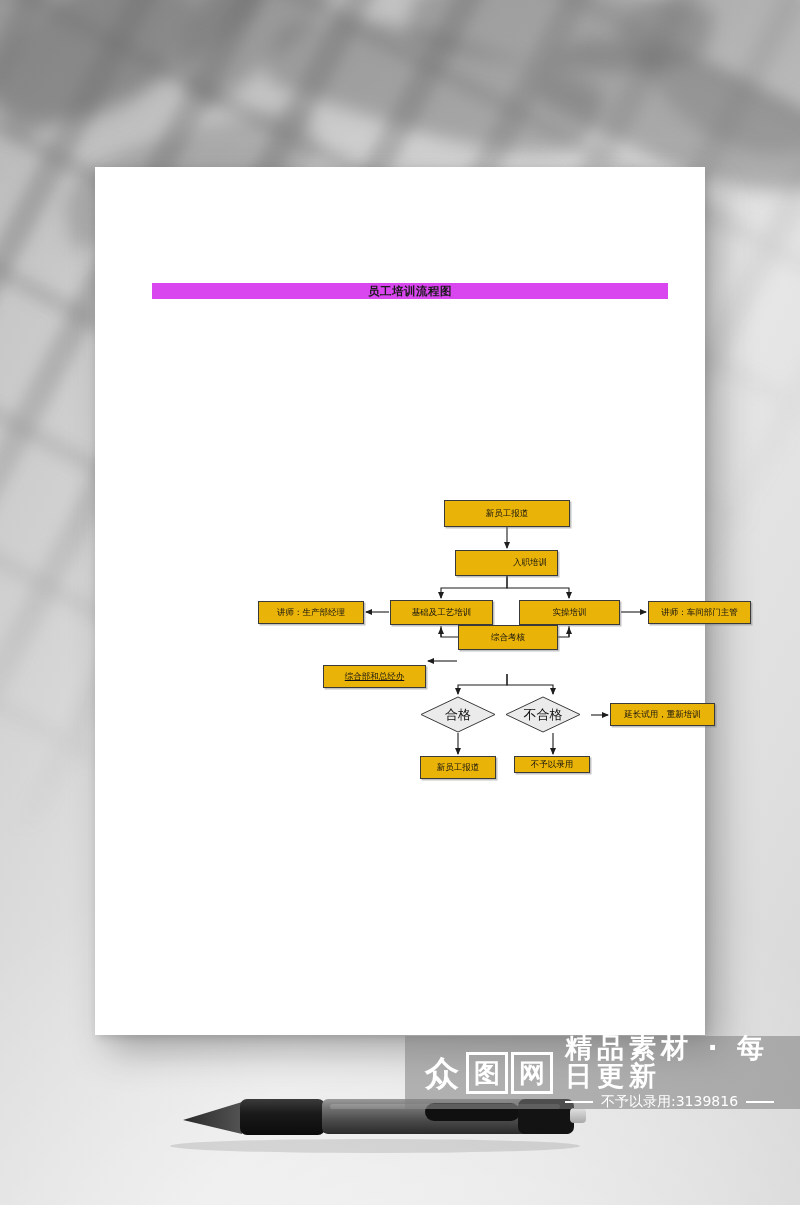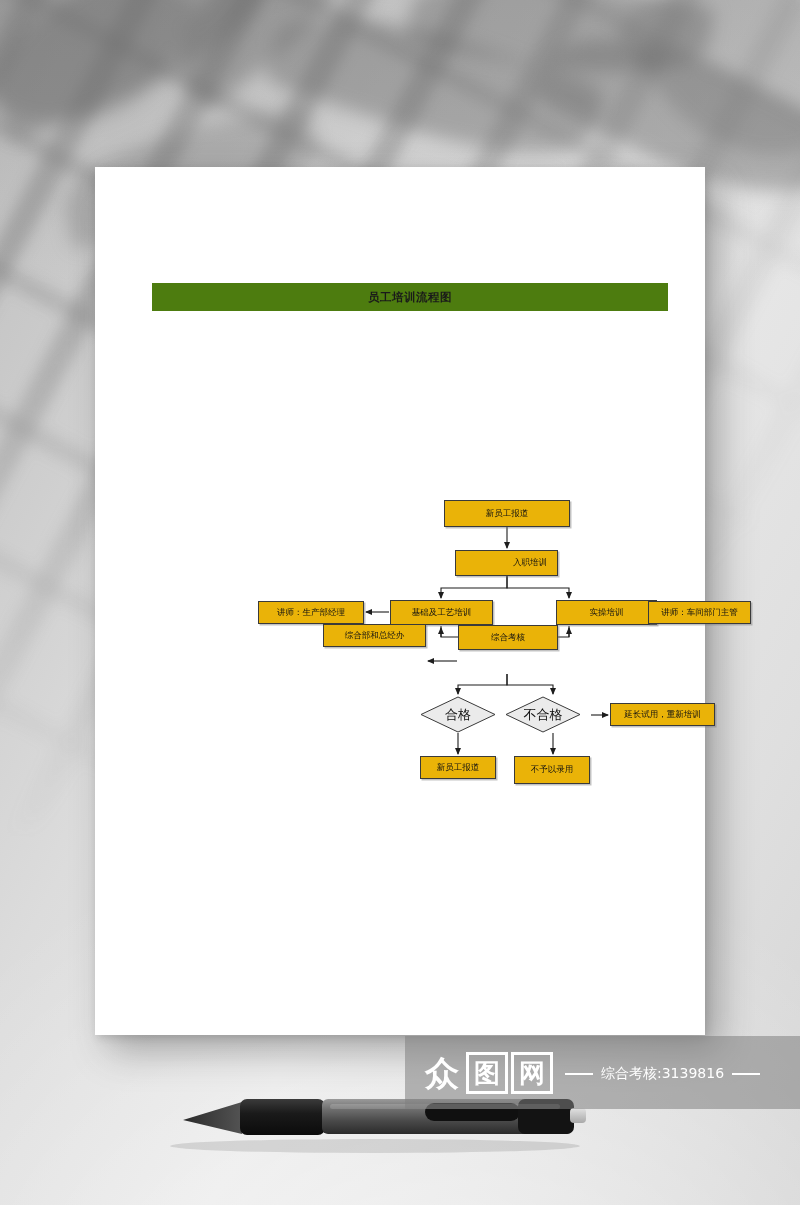--- a/index.html
+++ b/index.html
@@ -44,22 +44,22 @@
 
   
   #paper{
     position:absolute;left:95px;top:167px;width:610px;height:868px;
     background:#ffffff;
     box-shadow:14px 16px 34px rgba(60,60,60,0.38), 2px 3px 8px rgba(80,80,80,0.22);
   }
 
   
   #title-banner{
-    position:absolute;left:57px;top:116px;width:516px;height:28px;
-    background:#4d7c0f;display:flex;align-items:center;justify-content:center;
+    position:absolute;left:57px;top:116px;width:516px;height:16px;
+    background:#d946ef;display:flex;align-items:center;justify-content:center;
   }
   #title-banner .t{
     font-size:11.5px;font-weight:bold;color:#1a1a1a;letter-spacing:.5px;
     font-family:"DejaVu Sans","Liberation Sans",sans-serif;
   }
 
   
   #chart{position:absolute;left:0;top:0;width:610px;height:868px;}
   #wires{position:absolute;left:0;top:0;width:610px;height:868px;overflow:visible;}
 
@@ -187,29 +187,29 @@
     </div>
 
     <div class="node" style="left:163px;top:434px;width:106px;height:23px;text-align:center;">
       <span>讲师：生产部经理</span>
     </div>
 
     <div class="node" style="left:295px;top:433px;width:103px;height:25px;">
       <span>基础及工艺培训</span>
     </div>
 
-    <div class="node" style="left:424px;top:433px;width:101px;height:25px;margin-left:37px;">
+    <div class="node" style="left:424px;top:433px;width:101px;height:25px;">
       <span>实操培训</span>
     </div>
 
     <div class="node" style="left:553px;top:434px;width:103px;height:23px;">
       <span>讲师：车间部门主管</span>
     </div>
 
-    <div class="node" style="left:228px;top:457px;width:103px;height:23px;">
+    <div class="node" style="left:228px;top:498px;width:103px;height:23px;text-decoration:underline;">
       <span>综合部和总经办</span>
     </div>
 
     <div class="node" style="left:363px;top:458px;width:100px;height:25px;">
       <span>综合考核</span>
     </div>
 
     <div class="diamond" style="left:325px;top:529px;width:76px;height:37px;">
       <svg width="76" height="37" viewBox="0 0 76 37">
         <polygon points="38,1 75,18.5 38,36 1,18.5" fill="#ebebeb" stroke="#3a3a3a" stroke-width="1"></polygon>
@@ -225,21 +225,21 @@
     </div>
 
     <div class="node" style="left:515px;top:536px;width:105px;height:23px;align-items:center;">
       <span>延长试用，重新培训</span>
     </div>
 
     <div class="node" style="left:325px;top:589px;width:76px;height:23px;">
       <span>新员工报道</span>
     </div>
 
-    <div class="node" style="left:419px;top:589px;width:76px;height:28px;">
+    <div class="node" style="left:419px;top:589px;width:76px;height:17px;">
       <span>不予以录用</span>
     </div>
 
   </div>
 </div>
 
 <svg id="pen" viewBox="0 0 450 70">
   <defs>
     <linearGradient id="barrel" x1="0" y1="0" x2="0" y2="1">
       <stop offset="0%" stop-color="#9a9a9a"></stop>
@@ -271,19 +271,20 @@
   <rect x="180" y="16" width="230" height="5" rx="2.5" fill="rgba(255,255,255,0.16)"></rect>
 </svg>
 
 <div id="watermark">
   <div id="wm-logo">
     <span class="glyph">众</span>
     <span class="glyph boxed">图</span>
     <span class="glyph boxed">网</span>
   </div>
   <div id="wm-text">
+    <div id="wm-title">精品素材 · 每日更新</div>
     <div id="wm-sub">
       <span class="rule"></span>
-      <span>综合考核:3139816</span>
+      <span>不予以录用:3139816</span>
       <span class="rule"></span>
     </div>
   </div>
 </div>
 
 </body></html>

